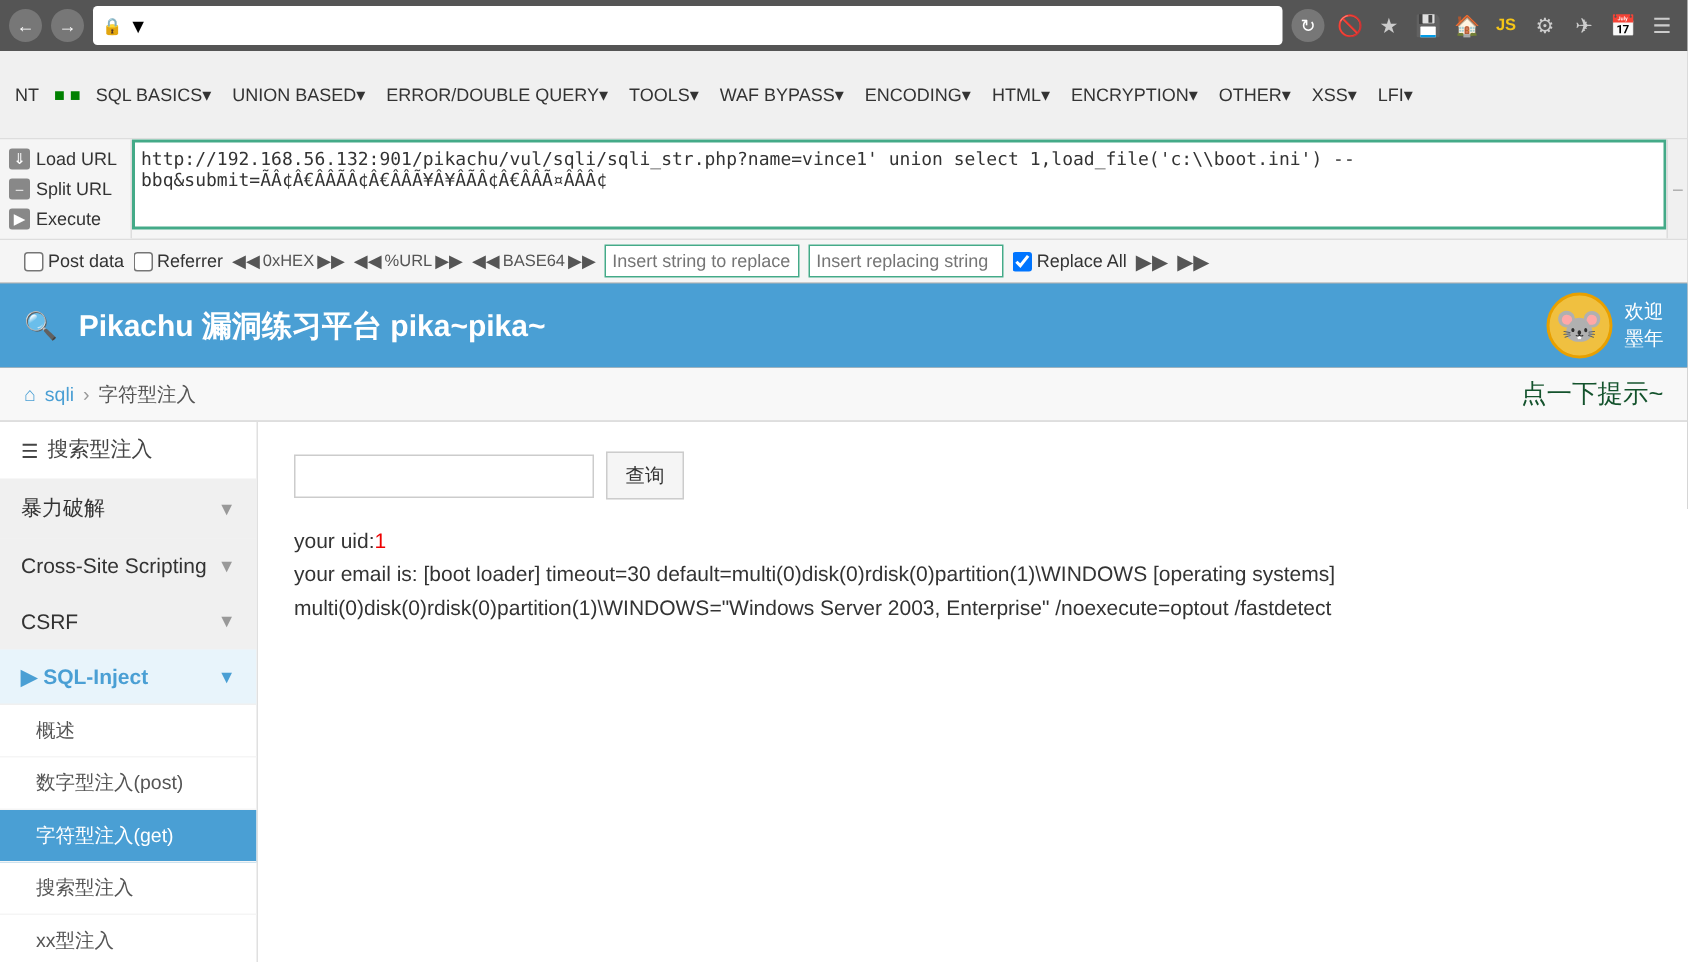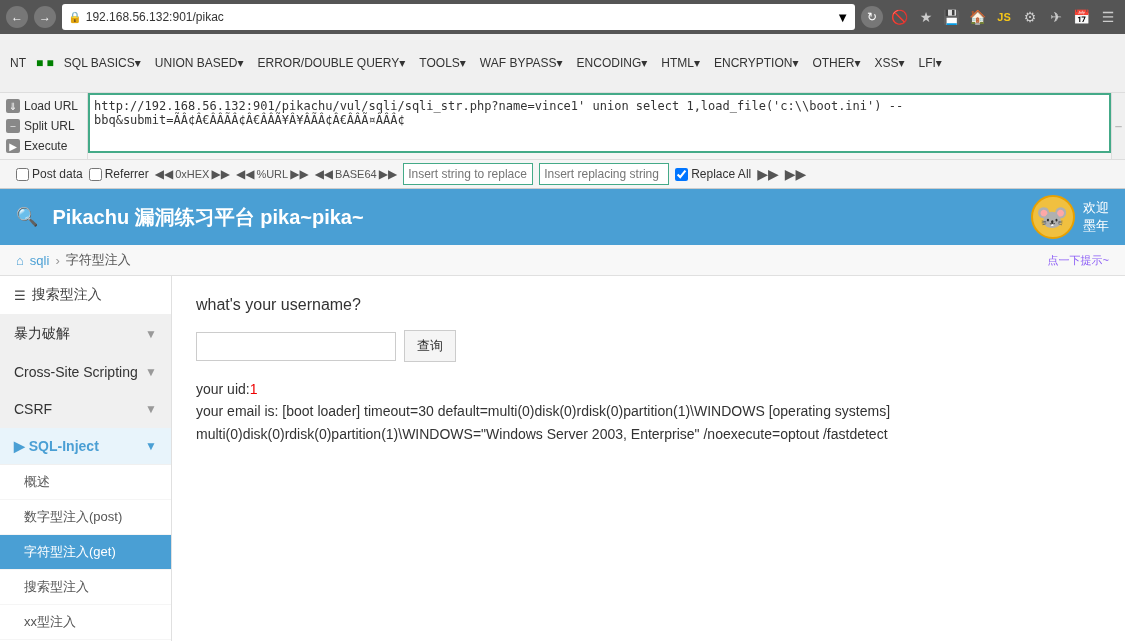--- a/index.html
+++ b/index.html
@@ -50,21 +50,21 @@
     .pikachu-logo { display: flex; align-items: center; gap: 10px; color: white; font-size: 20px; font-weight: bold; }
     .pikachu-search-icon { color: white; font-size: 18px; margin-right: 4px; }
     .pikachu-user { display: flex; align-items: center; gap: 8px; color: white; font-size: 14px; }
     .pikachu-avatar { width: 44px; height: 44px; border-radius: 50%; background: #f0c040; border: 2px solid #e8a000; display: flex; align-items: center; justify-content: center; font-size: 26px; }
 
     
     .breadcrumb-bar { background: #f8f8f8; border-bottom: 1px solid #e0e0e0; padding: 6px 16px; display: flex; justify-content: space-between; align-items: center; }
     .breadcrumb { display: flex; align-items: center; gap: 6px; font-size: 13px; color: #555; }
     .breadcrumb-link { color: #4a9fd4; text-decoration: none; cursor: pointer; }
     .breadcrumb-sep { color: #999; }
-    .breadcrumb-hint { color: #8b5cf6; font-size: 11px; cursor: pointer; text-decoration: none; }
+    .breadcrumb-hint { color: #14532d; font-size: 17px; cursor: pointer; text-decoration: none; }
 
     
     .main-layout { display: flex; height: calc(641px - 56px - 36px - 100px - 38px); min-height: 340px; }
 
     
     .sidebar { width: 172px; background: #fff; border-right: 1px solid #e0e0e0; overflow-y: auto; }
     .sidebar-item { display: flex; align-items: center; justify-content: space-between; padding: 10px 14px; cursor: pointer; color: #444; font-size: 14px; border-bottom: 1px solid #f0f0f0; }
     .sidebar-item.section { font-weight: normal; color: #333; background: #f0f0f0; }
     .sidebar-item.section-open { background: #f5f5f5; }
     .sidebar-chevron { font-size: 12px; color: #999; }
@@ -85,21 +85,20 @@
 </head>
 <body>
 
 <div class="browser-chrome">
 
   <div class="browser-toolbar">
     <button class="browser-btn back">←</button>
     <button class="browser-btn forward">→</button>
     <div class="address-bar-container">
       <span class="address-bar-icon">🔒</span>
-      <input class="address-bar-input" type="text" value="192.168.56.132:901/pikac" style="">
       <span>▼</span>
     </div>
     <button class="browser-btn refresh">↻</button>
     <div class="browser-icons">
       <button class="browser-icon-btn">🚫</button>
       <button class="browser-icon-btn">★</button>
       <button class="browser-icon-btn">💾</button>
       <button class="browser-icon-btn">🏠</button>
       <button class="browser-icon-btn" style="font-size:11px;font-weight:bold;color:#f5c518;">JS</button>
       <button class="browser-icon-btn">⚙</button>
@@ -245,21 +244,20 @@
       </div>
       <div class="sidebar-sub-item">
         <span>xx型注入</span>
       </div>
       <div class="sidebar-sub-item">
         <span>"insert/update"注入</span>
       </div>
     </div>
 
     <div class="content">
-      <div class="content-title">what's your username?</div>
       <div class="content-form">
         <input class="content-input" type="text" style="">
         <button class="content-submit">查询</button>
       </div>
       <div class="content-result">
         <div>
           <span>your uid:</span><span class="content-uid">1</span>
         </div>
         <div>
           <span>your email is:</span>

